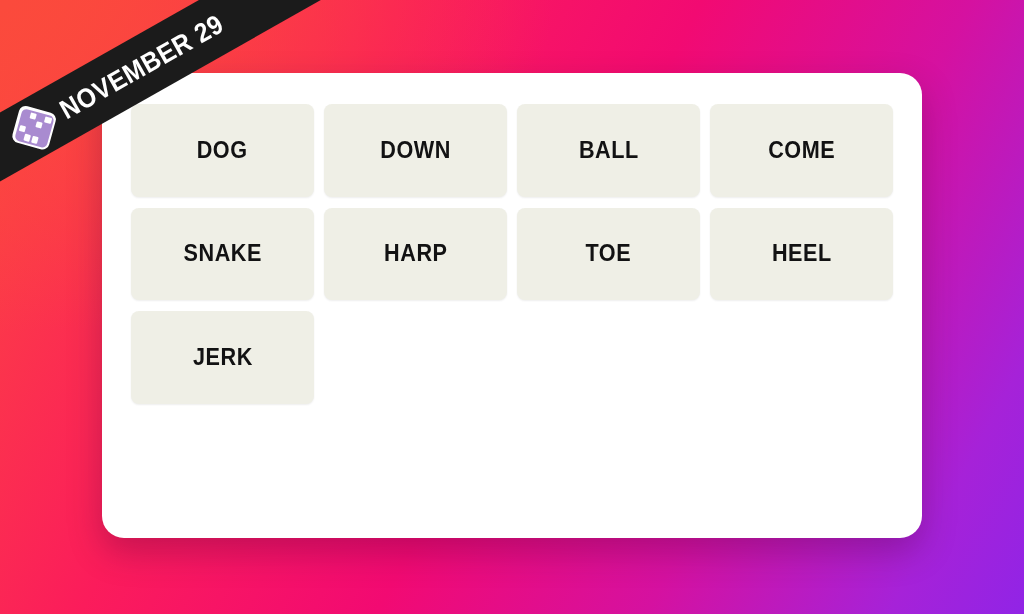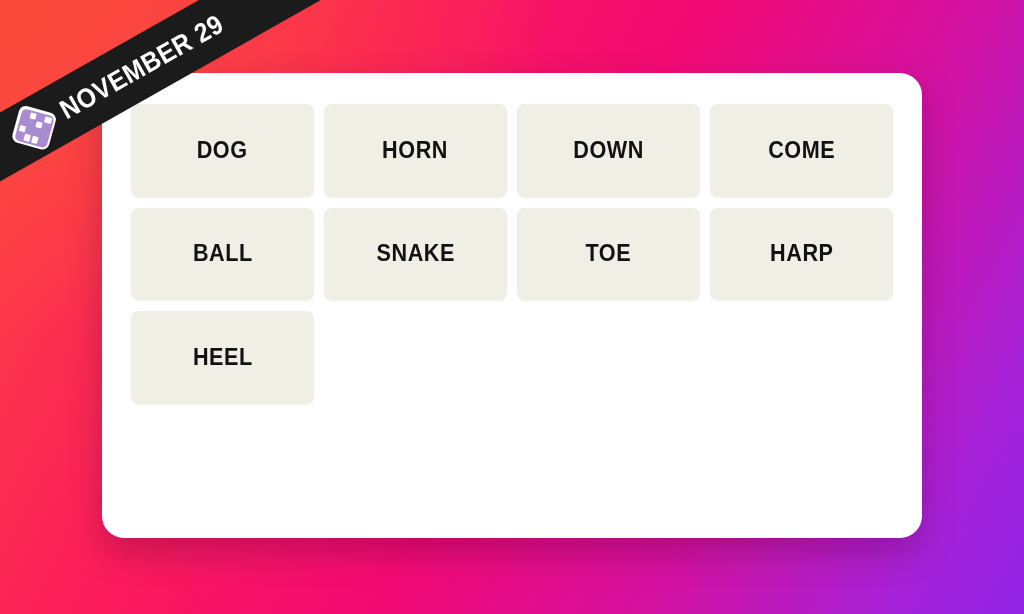--- a/index.html
+++ b/index.html
@@ -116,42 +116,42 @@
 </style>
 </head>
 <body>
 
 <div id="puzzle-card">
   <div id="tile-grid">
       <div class="tile">
         <span class="tile-label">DOG</span>
       </div>
       <div class="tile">
-        <span class="tile-label">HORN</span>
+        <span class="tile-label">DOWN</span>
       </div>
       <div class="tile">
-        <span class="tile-label">DOWN</span>
+        <span class="tile-label">BALL</span>
       </div>
       <div class="tile">
         <span class="tile-label">COME</span>
       </div>
       <div class="tile">
-        <span class="tile-label">BALL</span>
+        <span class="tile-label">SNAKE</span>
       </div>
       <div class="tile">
-        <span class="tile-label">SNAKE</span>
+        <span class="tile-label">HARP</span>
       </div>
       <div class="tile">
         <span class="tile-label">TOE</span>
       </div>
       <div class="tile">
-        <span class="tile-label">HARP</span>
+        <span class="tile-label">HEEL</span>
       </div>
       <div class="tile">
-        <span class="tile-label">HEEL</span>
+        <span class="tile-label">JERK</span>
       </div>
     </div>
 </div>
 
 <div id="date-ribbon">
   <div id="ribbon-logo">
     <div id="ribbon-logo-inner">
         <div class="logo-cell"></div>
         <div class="logo-cell on"></div>
         <div class="logo-cell"></div>

